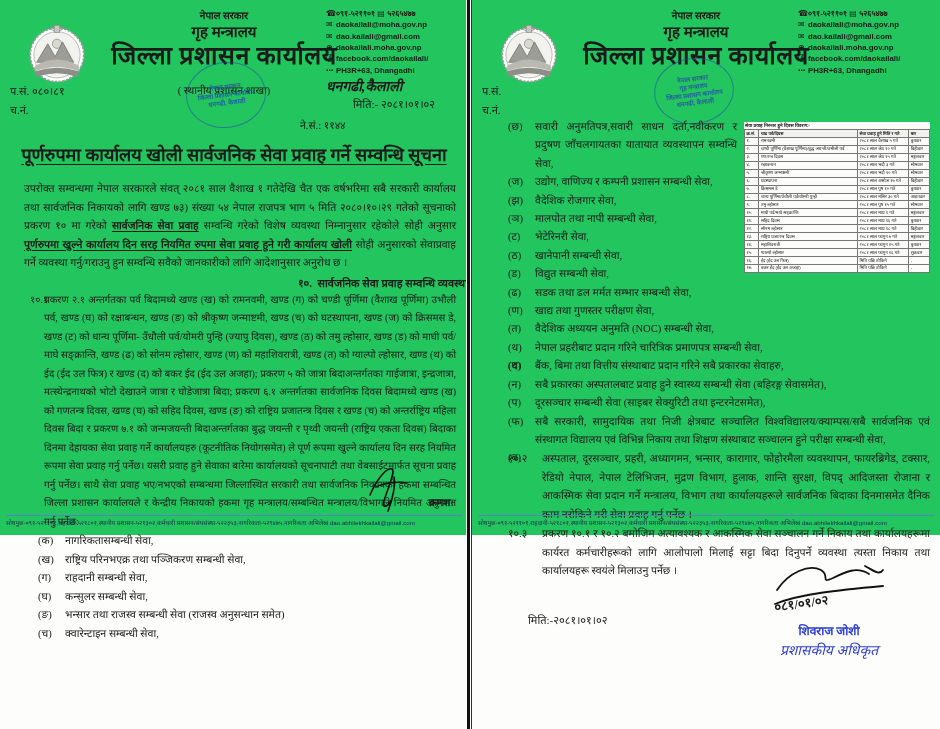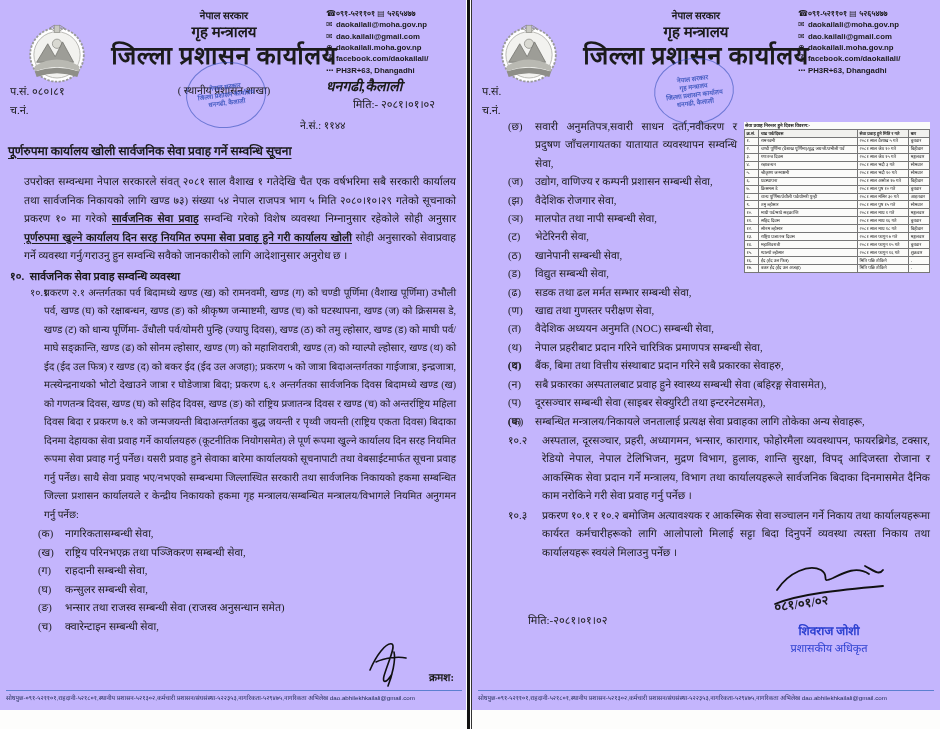--- a/index.html
+++ b/index.html
@@ -1,18 +1,18 @@
 <!DOCTYPE html>
 <html><head>
 <meta charset="utf-8">
 <style>
   html,body{margin:0;padding:0;background:#e8e8e4;}
   #canvas{position:relative;width:940px;height:729px;background:#fdfdfc;overflow:hidden;
           font-family:"Liberation Serif","DejaVu Serif",serif;color:#1b1b1b;}
-  .sheet{position:absolute;top:0;width:468px;height:710px;background:#c4b5fd;}
+  .sheet{position:absolute;top:0;width:468px;height:535px;background:#22c55e;}
   #sheet-left{left:0;}
   #sheet-right{left:472px;}
   #page-divider{position:absolute;left:466px;top:0;bottom:0;width:6px;background:#fdfdfc;}
   #page-divider .bar1{position:absolute;left:1px;top:0;bottom:0;width:2.5px;background:#111;}
   #page-divider .bar2{position:absolute;left:4.5px;top:0;bottom:0;width:1px;background:#333;}
 
   
   .hdr{position:relative;height:126px;}
   .emblem{position:absolute;left:20px;top:16px;width:74px;height:74px;}
   .hdr-center{position:absolute;left:104px;top:10px;width:240px;text-align:center;line-height:1.15;}
@@ -27,26 +27,26 @@
   .c-city{font-family:"Liberation Serif","DejaVu Serif",serif;font-size:14px;font-weight:bold;text-align:left;margin-top:1px;font-style:italic;}
   .c-date{font-family:"Liberation Serif","DejaVu Serif",serif;font-size:11px;font-weight:normal;text-align:center;}
   .refs{position:absolute;left:10px;top:82px;font-size:11px;line-height:1.7;}
   .ns-line{position:absolute;left:300px;top:118px;font-size:10.5px;}
   .stamp{position:absolute;border:1.5px solid rgba(38,70,180,.55);border-radius:50%;
          width:78px;height:64px;transform:rotate(-7deg);display:flex;flex-direction:column;
          justify-content:center;align-items:center;color:rgba(38,70,180,.78);
          font-size:6.5px;font-weight:bold;line-height:1.25;text-align:center;pointer-events:none;}
 
   
-  .doc-title{margin:16px 8px 14px 8px;font-size:12px;font-weight:bold;
+  .doc-title{margin:16px 8px 14px 8px;text-align:center;font-size:18px;font-weight:bold;
              text-decoration:underline;text-underline-offset:3px;}
   .para{font-size:10.6px;line-height:18.5px;text-align:justify;margin:0 12px 0 24px;}
   .bseg{font-weight:bold;text-decoration:underline;text-underline-offset:2px;}
   .nimna{margin:8px 0 0 10px;font-size:11px;font-weight:bold;text-decoration:underline;}
-  .sec-head{margin:2px 0 0 10px;font-size:11px;font-weight:bold;}
+  .sec-head{margin:2px 0 0 10px;font-size:11px;font-weight:bold;text-align:right;}
   .p101{position:relative;margin:1px 12px 0 0;padding-left:44px;font-size:10px;line-height:18.5px;text-align:justify;}
   .p101 .pnum{position:absolute;left:30px;top:0;font-weight:normal;}
   .svc-list{margin:1px 12px 0 38px;font-size:10.6px;line-height:18.6px;}
   .li{position:relative;padding-left:27px;text-align:justify;}
   .li .k{position:absolute;left:0;top:0;}
   .kramasha{position:absolute;right:14px;bottom:26px;font-size:10.5px;font-weight:bold;}
   .sig-small{position:absolute;right:58px;bottom:22px;width:44px;height:52px;}
 
   
   .right-content{position:relative;margin:0 10px 0 36px;}
@@ -57,21 +57,21 @@
   table.mini th,table.mini td{border:0.5px solid #777;font-size:4.4px;line-height:1.35;
         padding:0.5px 1.5px;text-align:left;color:#222;font-weight:normal;vertical-align:top;}
   table.mini th{font-weight:bold;background:#f1f1ee;}
   .num-item{position:relative;padding-left:34px;font-size:10.6px;line-height:18.5px;text-align:justify;margin-top:1px;}
   .num-item .pnum{position:absolute;left:0;top:0;}
   .r-date{position:absolute;left:56px;top:612px;font-size:11px;}
   .sign-block{position:absolute;right:26px;top:560px;width:170px;text-align:center;}
   .sign-svg{width:120px;height:62px;}
   .hand-date{position:absolute;left:30px;top:34px;font-size:13px;transform:rotate(-8deg);font-weight:bold;}
   .sig-name{color:#2b3fd0;font-weight:bold;font-size:12px;line-height:1.3;}
-  .sig-post{color:#2b3fd0;font-size:11px;}
+  .sig-post{color:#2b3fd0;font-size:14px;font-style:italic;}
 
   .footer{position:absolute;left:6px;right:6px;bottom:8px;border-top:1.2px solid #5b7fd0;
           padding-top:2px;font-size:6.2px;color:#1d2a52;white-space:nowrap;overflow:hidden;
           font-family:"Liberation Sans","DejaVu Sans",sans-serif;}
 </style>
 </head>
 <body>
 
 <div id="canvas">
 
@@ -417,25 +417,25 @@
             <span>सबै प्रकारका अस्पतालबाट प्रवाह हुने स्वास्थ्य सम्बन्धी सेवा (बहिरङ्ग सेवासमेत),</span>
           </div>
 
           <div class="li">
             <span class="k">(प)</span>
             <span>दूरसञ्चार सम्बन्धी सेवा (साइबर सेक्युरिटी तथा इन्टरनेटसमेत),</span>
           </div>
 
           <div class="li">
             <span class="k">(फ)</span>
+            <span>सबै सरकारी, सामुदायिक तथा निजी क्षेत्रबाट सञ्चालित विश्वविद्यालय/क्याम्पस/सबै सार्वजनिक एवं संस्थागत विद्यालय एवं विभिन्न निकाय तथा शिक्षण संस्थाबाट सञ्चालन हुने परीक्षा सम्बन्धी सेवा,</span>
           </div>
 
           <div class="li">
             <span class="k">(ब)</span>
-            <span>सम्बन्धित मन्त्रालय/निकायले जनतालाई प्रत्यक्ष सेवा प्रवाहका लागि तोकेका अन्य सेवाहरू,</span>
           </div>
         </div>
 
       <div class="num-item">
         <span class="pnum">१०.२</span>
         <span>अस्पताल, दूरसञ्चार, प्रहरी, अध्यागमन, भन्सार, कारागार, फोहोरमैला व्यवस्थापन, फायरब्रिगेड, टक्सार, रेडियो नेपाल, नेपाल टेलिभिजन, मुद्रण विभाग, हुलाक, शान्ति सुरक्षा, विपद् आदिजस्ता रोजाना र आकस्मिक सेवा प्रदान गर्ने मन्त्रालय, विभाग तथा कार्यालयहरूले सार्वजनिक बिदाका दिनमासमेत दैनिक काम नरोकिने गरी सेवा प्रवाह गर्नु पर्नेछ ।</span>
       </div>
       <div class="num-item">
         <span class="pnum">१०.३</span>
         <span>प्रकरण १०.१ र १०.२ बमोजिम अत्यावश्यक र आकस्मिक सेवा सञ्चालन गर्ने निकाय तथा कार्यालयहरूमा कार्यरत कर्मचारीहरूको लागि आलोपालो मिलाई सट्टा बिदा दिनुपर्ने व्यवस्था त्यस्ता निकाय तथा कार्यालयहरू स्वयंले मिलाउनु पर्नेछ ।</span>

